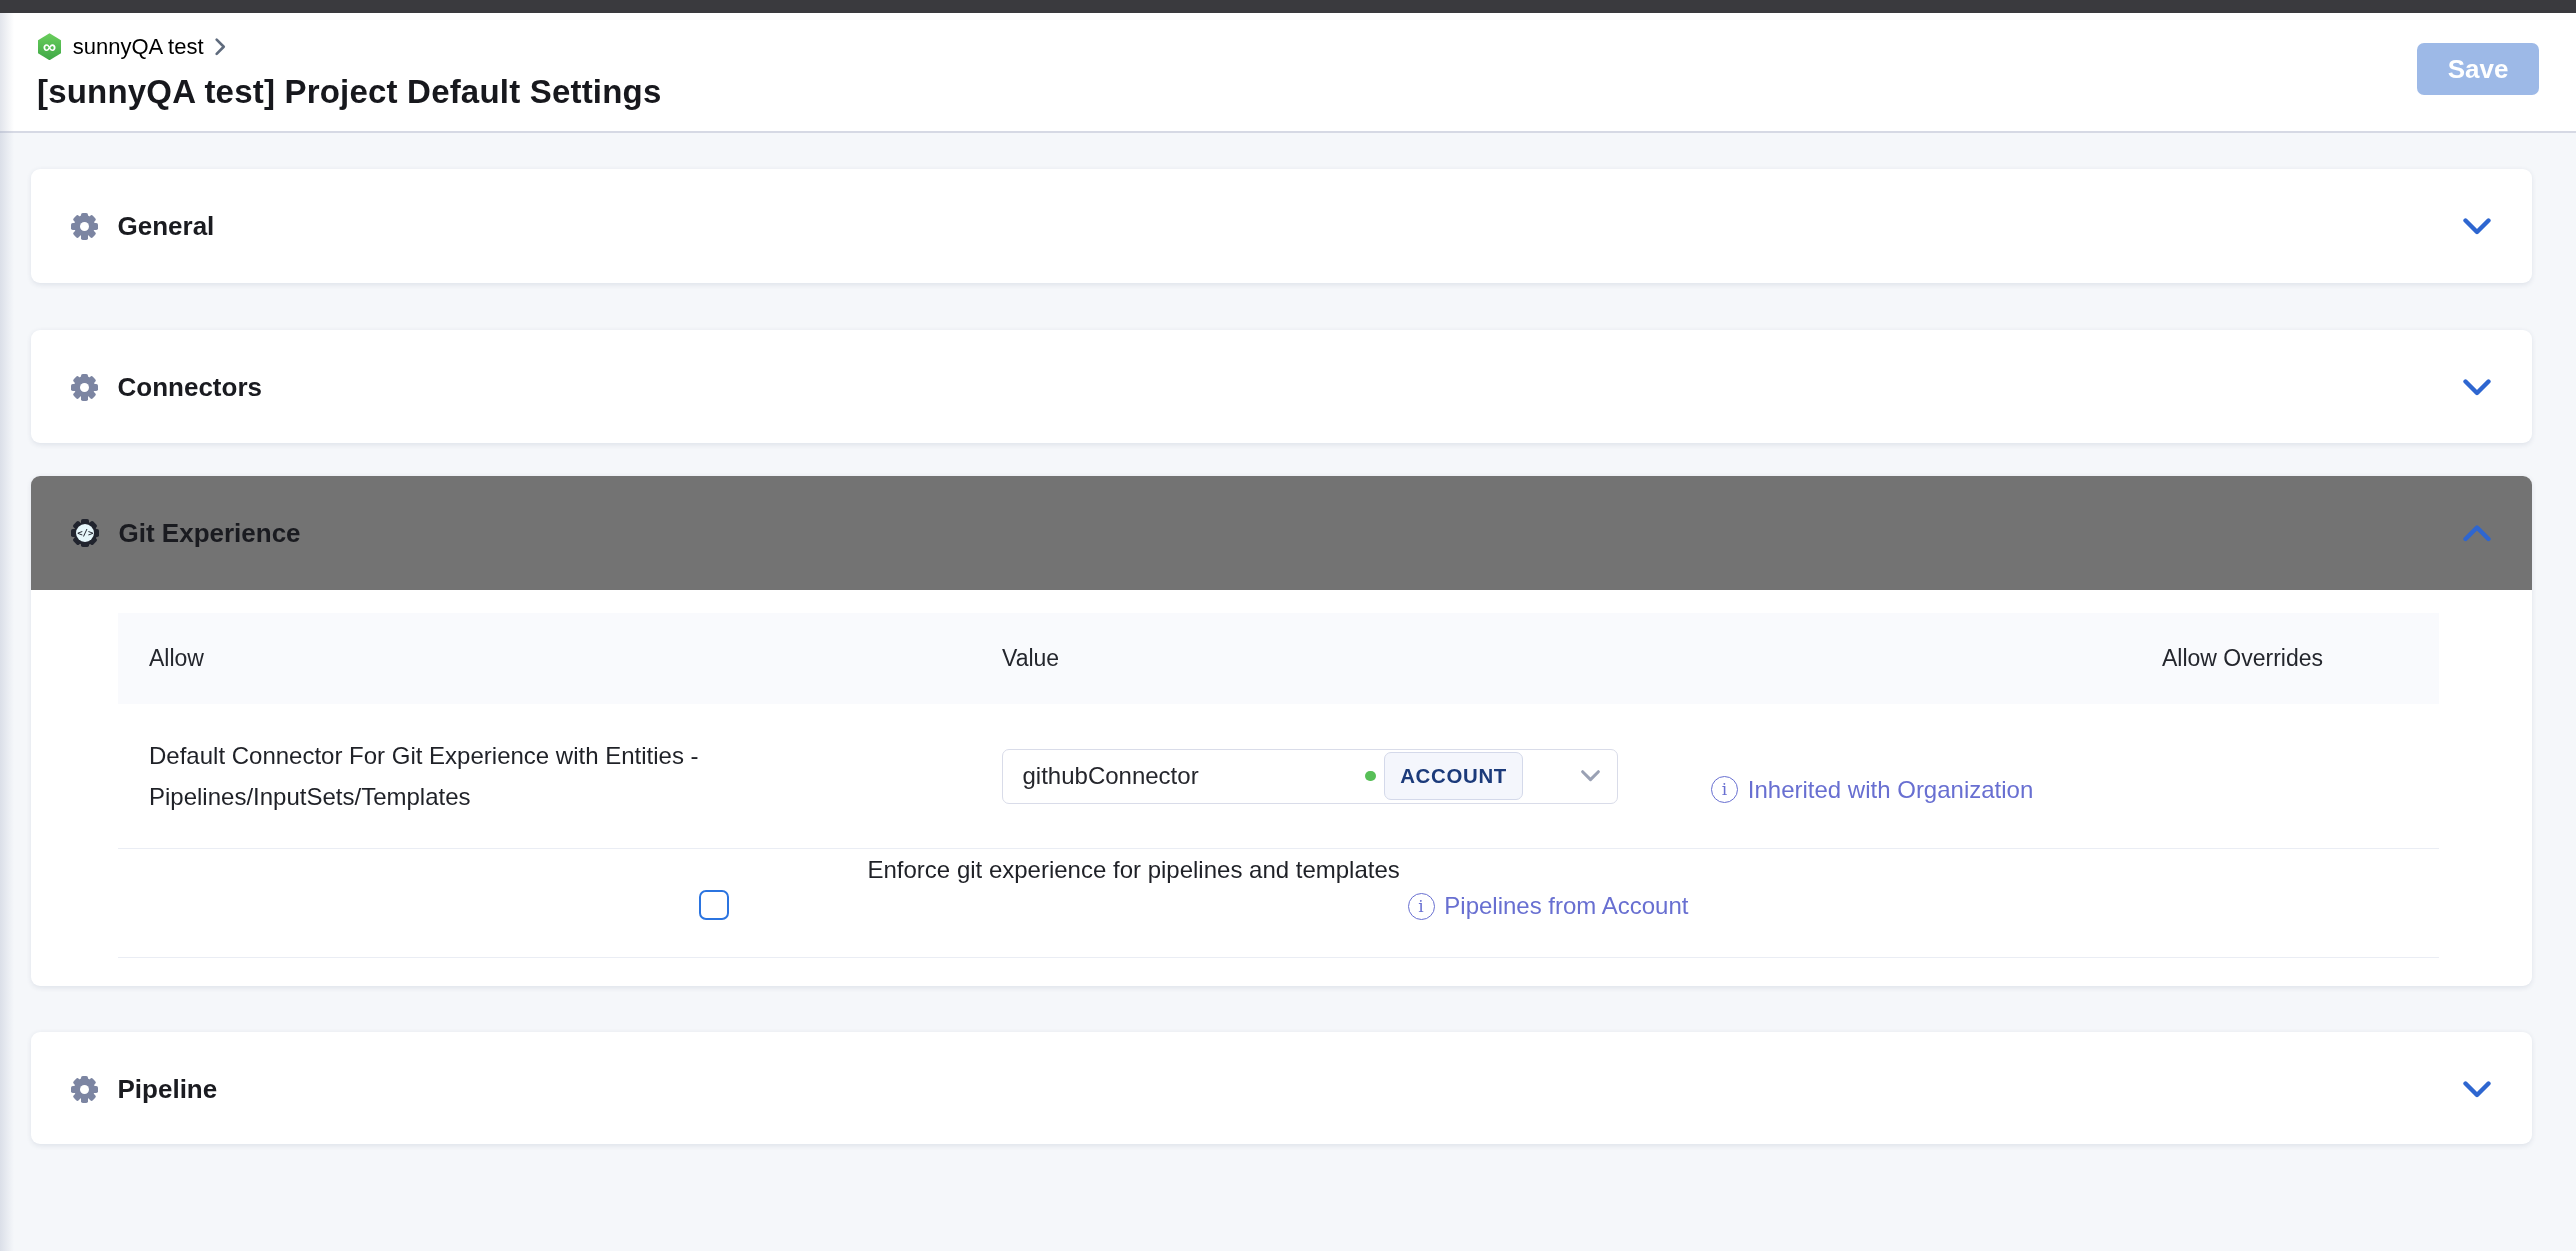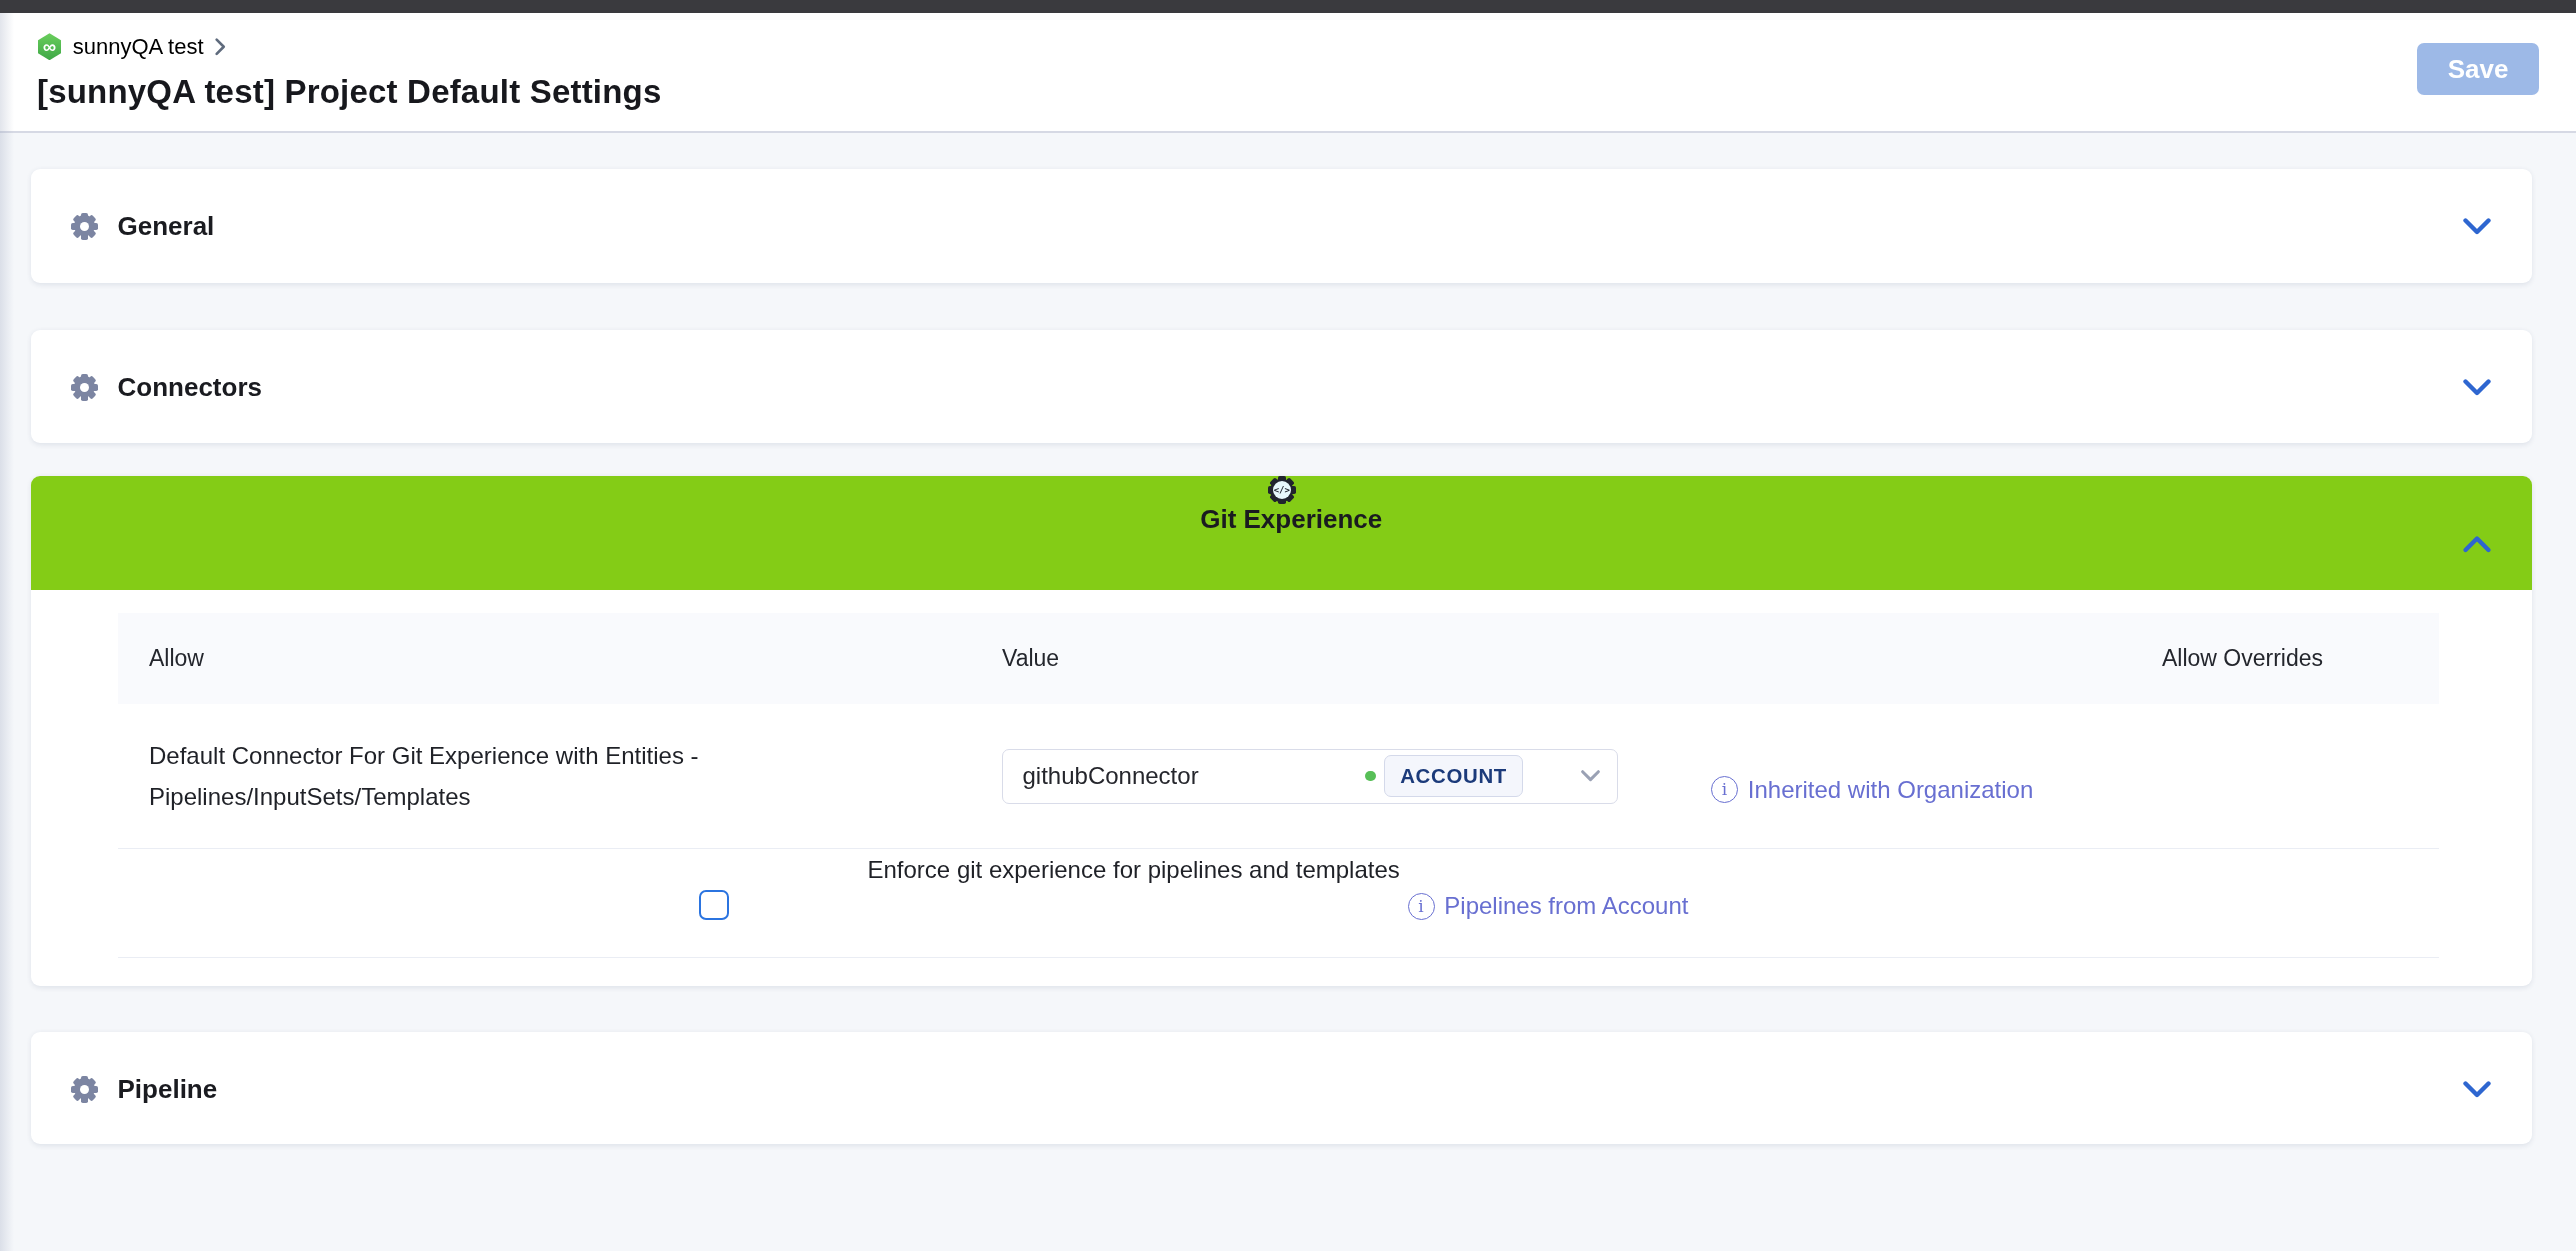--- a/index.html
+++ b/index.html
@@ -55,21 +55,21 @@
     border-radius:9px;
   }
   .card-head .section-label { font-size:26px; font-weight:700; color:#1a1b20; margin-left:19.5px; }
   .head-chevron { margin-left:auto; width:30px; height:18.6px; }
   .head-chevron polyline { fill:none; stroke:#2e66d0; stroke-width:5; stroke-linecap:round; stroke-linejoin:round; }
 
   #card-general    { top:169px;  height:114px; }
   #card-connectors { top:330px;  height:113px; }
   #card-git        { top:476px;  height:510px; }
   #card-pipeline   { top:1032px; height:112px; }
-  #card-git .card-head { background:#84cc16; border-radius:9px 9px 0 0;flex-direction:column; }
+  #card-git .card-head { background:#737373; border-radius:9px 9px 0 0; }
 
   
   .gear { position:relative; width:27px; height:27px; flex:0 0 auto; }
   .gear .tooth { position:absolute; left:9.8px; top:0; width:7px; height:27px; background:#7c85a2; border-radius:1.8px; }
   .gear .tooth.t2 { transform:rotate(45deg); }
   .gear .tooth.t3 { transform:rotate(90deg); }
   .gear .tooth.t4 { transform:rotate(135deg); }
   .gear .body { position:absolute; left:2.7px; top:2.7px; width:21px; height:21px; border-radius:50%; background:#7c85a2; }
   .gear .hole { position:absolute; left:9px; top:9px; width:9px; height:9px; border-radius:50%; background:#ffffff; }
 
@@ -105,21 +105,21 @@
   .value-slot { width:709px; display:flex; align-items:center; }
 
   .select-box {
     width:616px; height:55px; background:#ffffff; border:1.8px solid #d9dce9; border-radius:7px;
     display:flex; align-items:center; padding:0 16px 0 19.5px; cursor:pointer;
   }
   .select-text { font-size:24px; color:#25262c; }
   .select-right { margin-left:auto; display:flex; align-items:center; }
   .scope-dot { width:10.7px; height:10.7px; border-radius:50%; background:#57bf57; margin-right:8px; }
   .scope-badge {
-    height:42px; padding:0 15px; border:1.8px solid #d4d9ea; background:#f4f6fc; border-radius:7px;
+    height:48px; padding:0 15px; border:1.8px solid #d4d9ea; background:#f4f6fc; border-radius:7px;
     display:flex; align-items:center; font-size:20.4px; font-weight:700; letter-spacing:0.7px; color:#1b3a7a;
   }
   .select-chevron { margin-left:57px; width:21px; height:13.3px; }
   .select-chevron polyline { fill:none; stroke:#9aa1b4; stroke-width:3.5; stroke-linecap:round; stroke-linejoin:round; }
 
   .checkbox {
     width:30px; height:30px; border:2.7px solid #2b74e0; border-radius:7px; background:#ffffff; cursor:pointer;
   }
 
   .inherited { display:flex; align-items:center; gap:9.8px; color:#686fd1; font-size:24px; cursor:pointer; }

